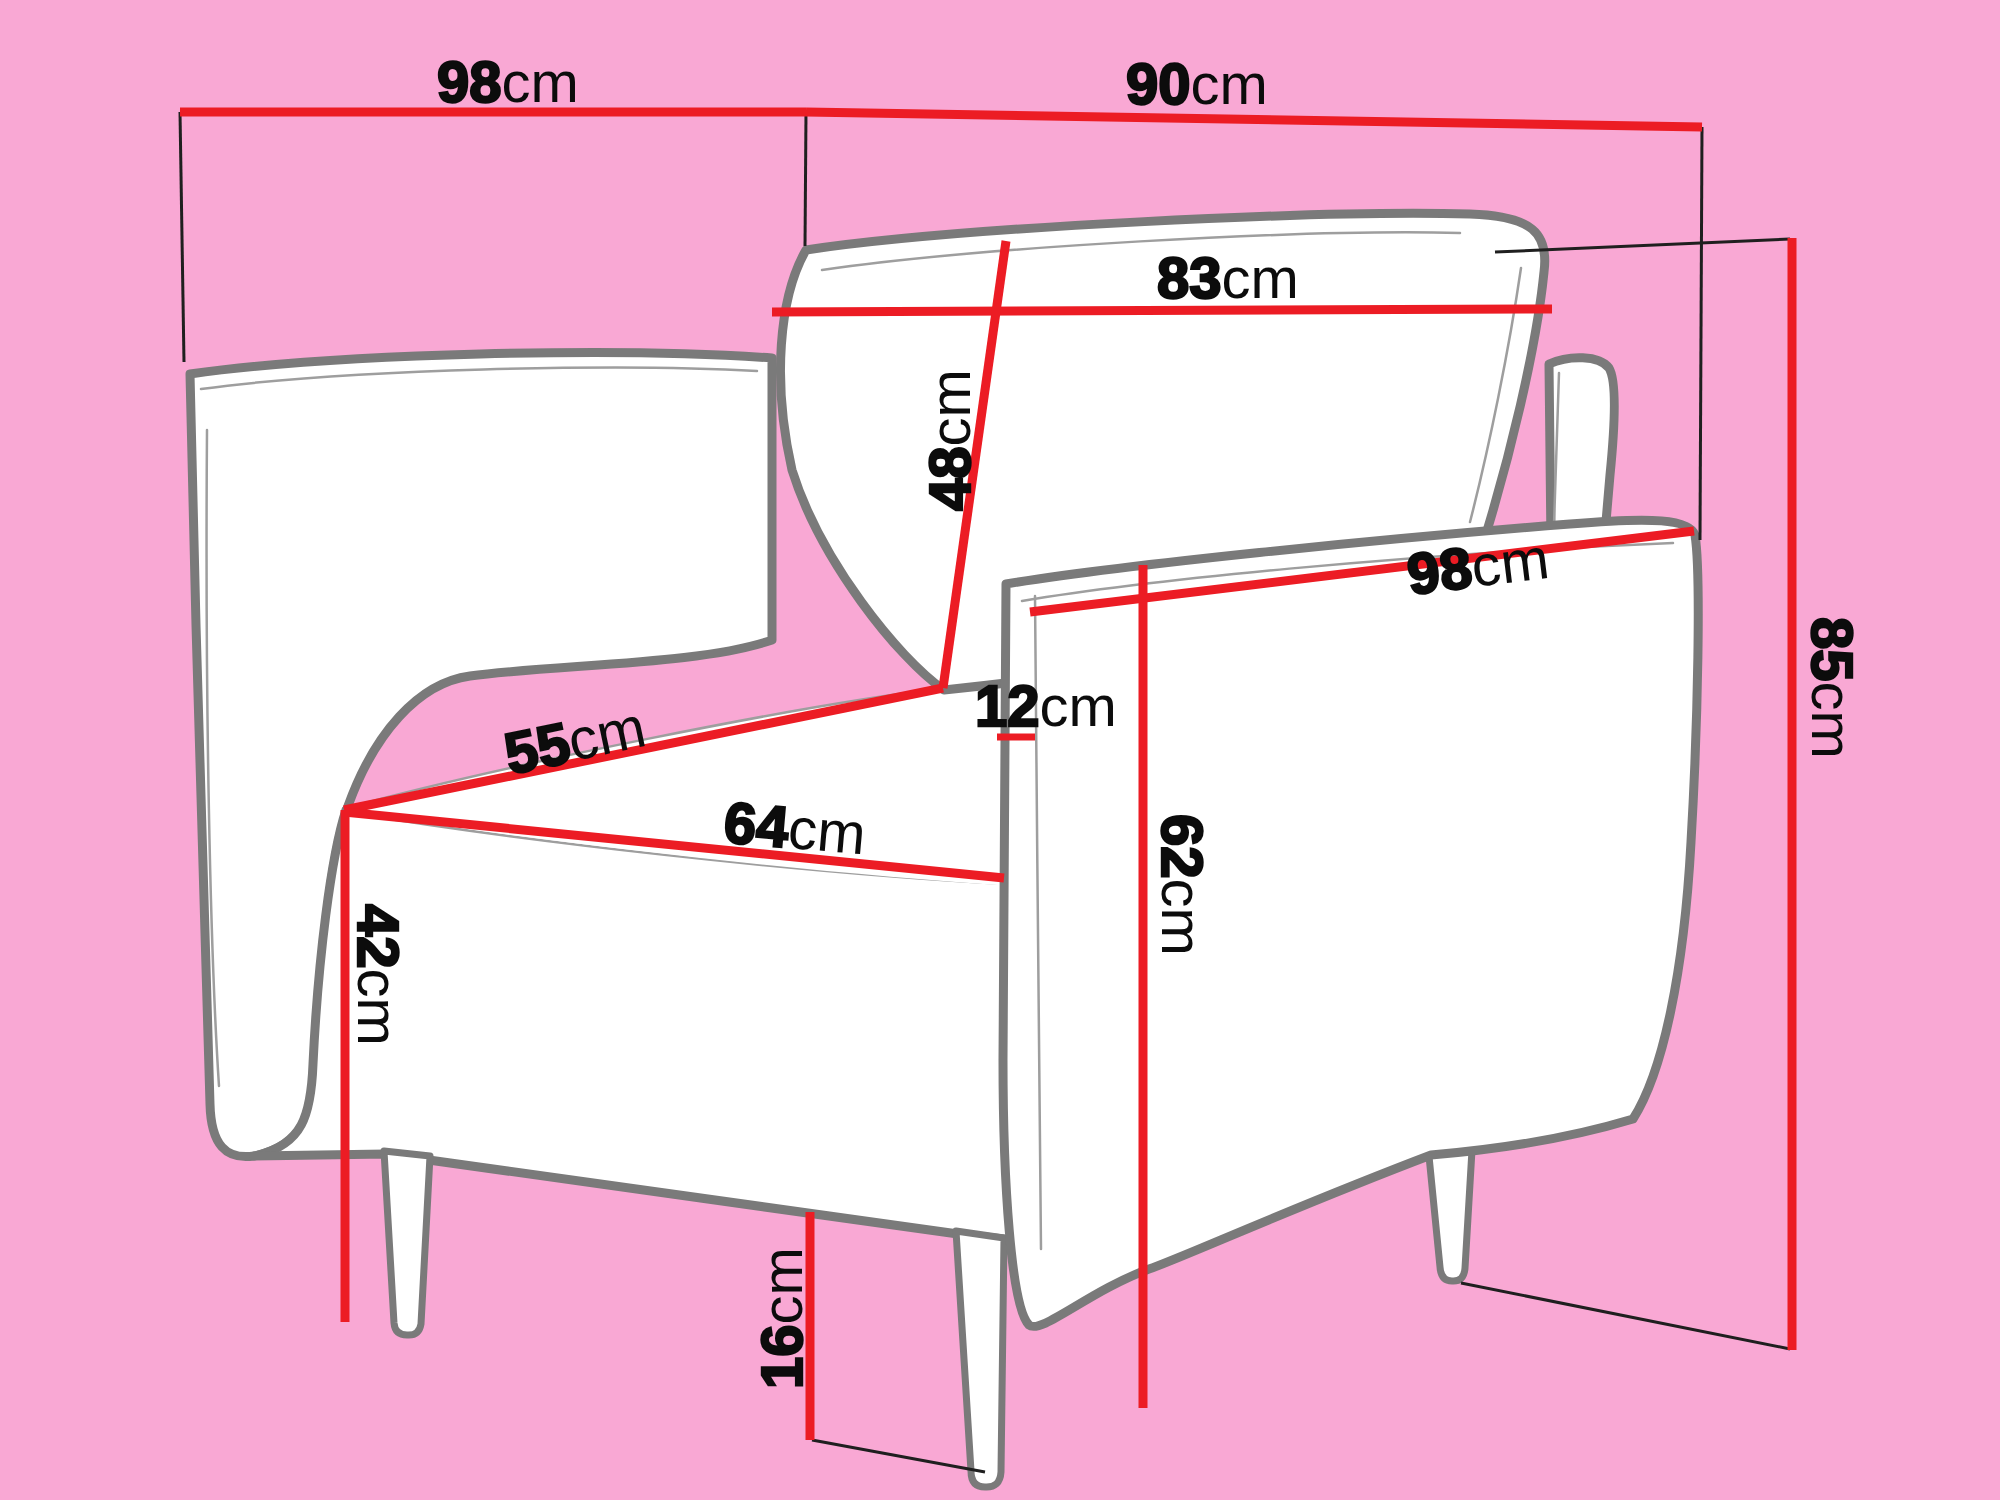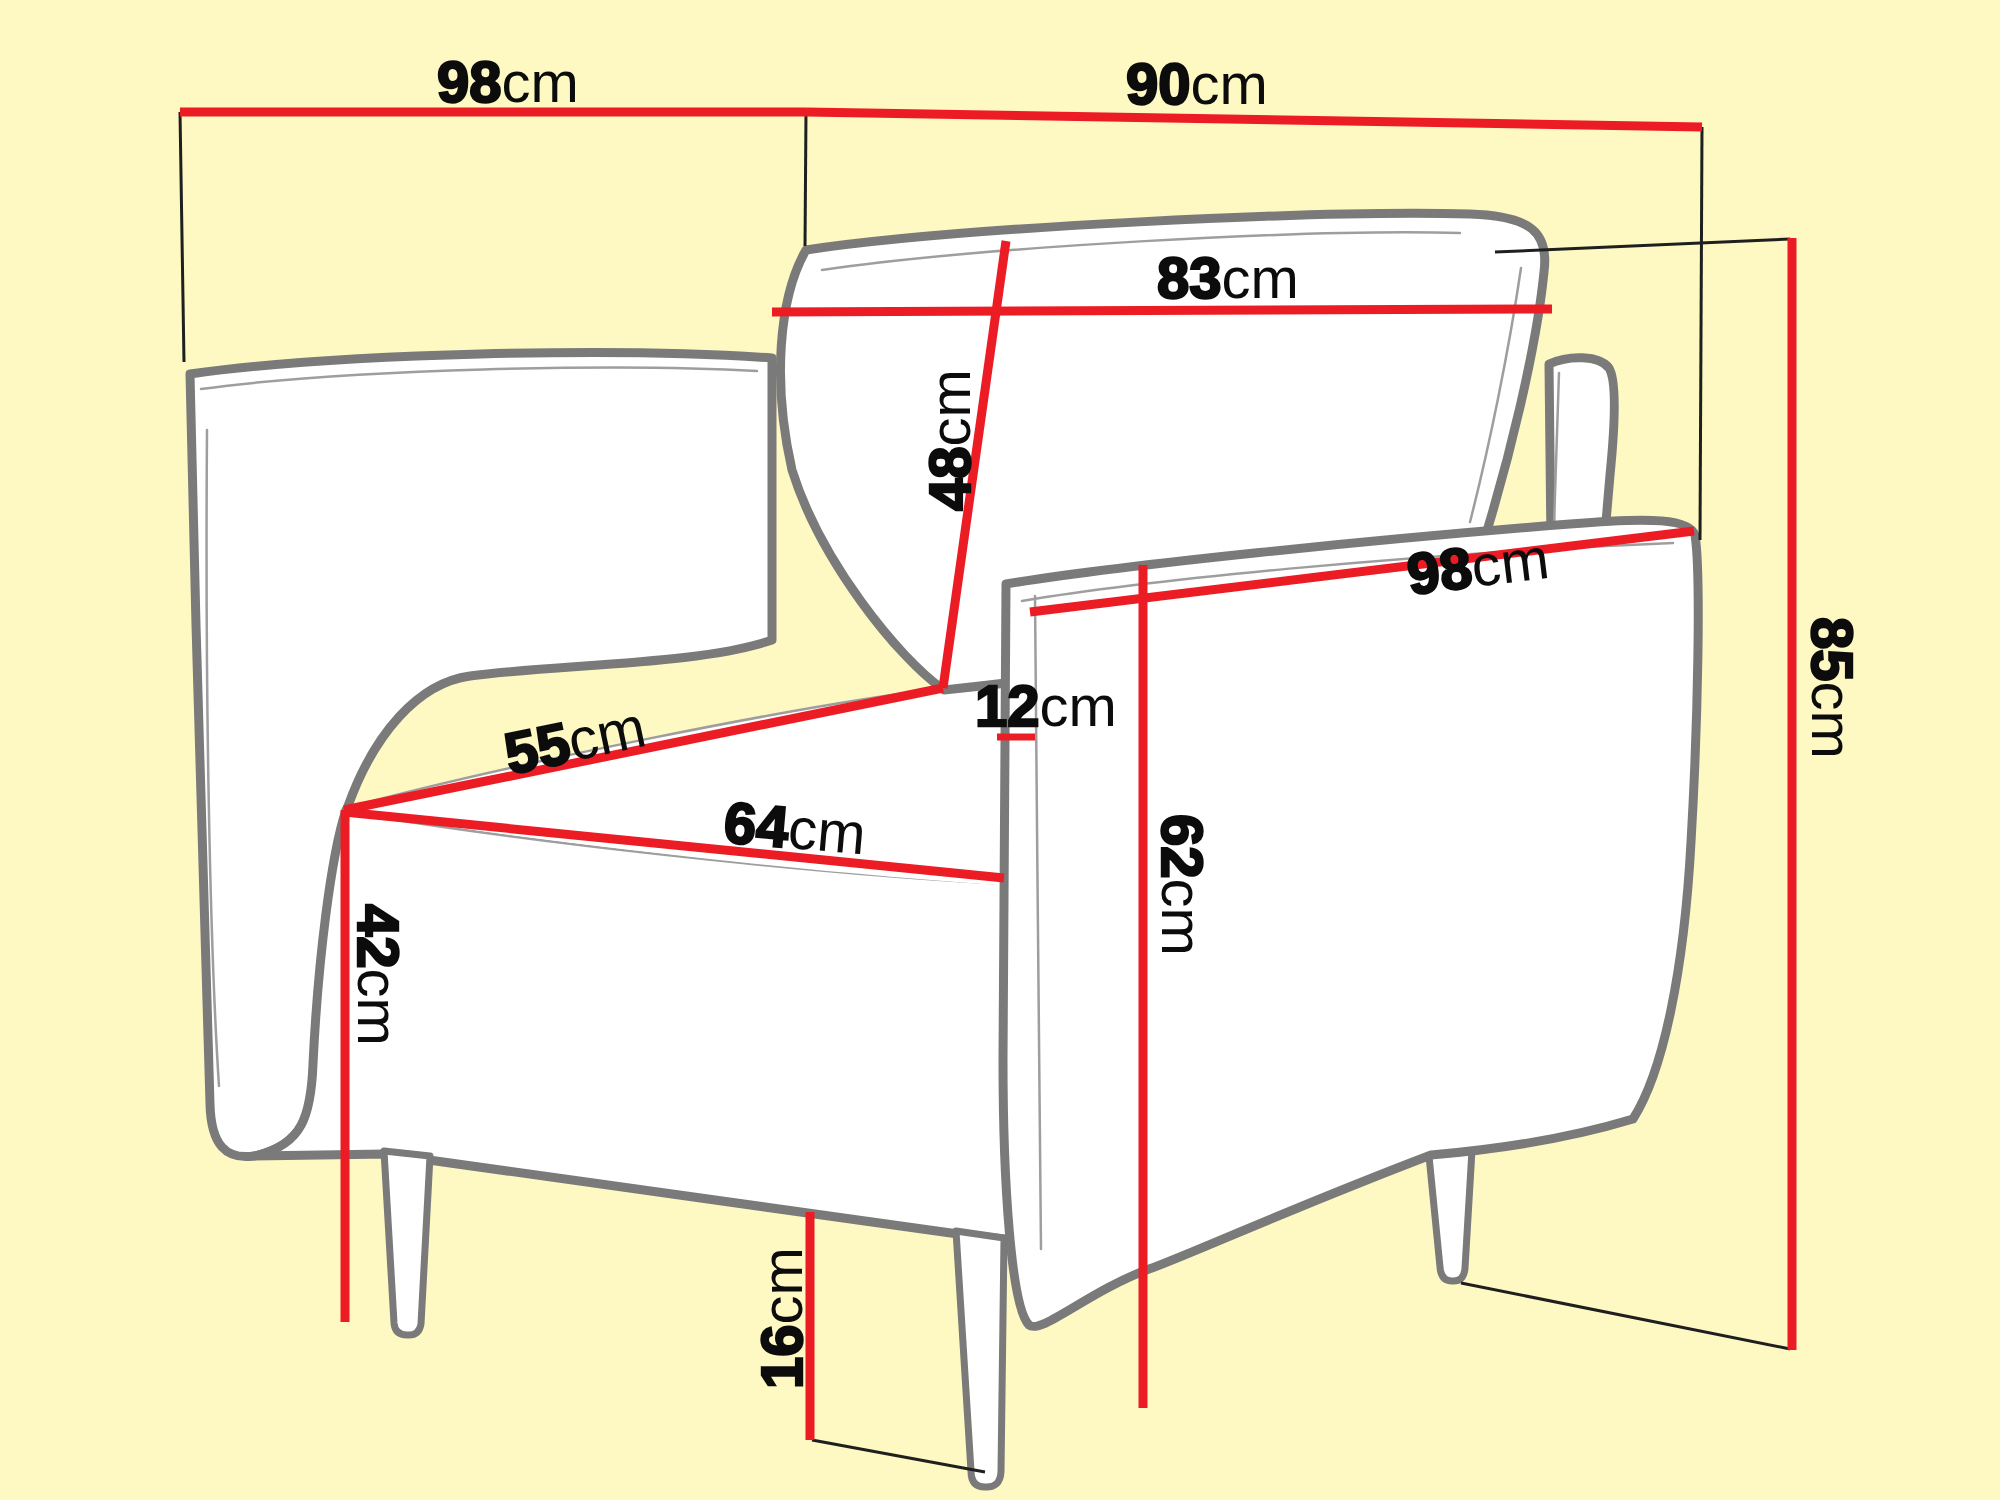--- a/index.html
+++ b/index.html
@@ -1,16 +1,16 @@
 <!DOCTYPE html>
 <html><head>
 <meta charset="utf-8">
 <style>
   html,body{margin:0;padding:0;background:#ffffff;}
-  .stage{position:relative;width:2000px;height:1500px;background:#fef9c3;overflow:hidden;
+  .stage{position:relative;width:2000px;height:1500px;background:#f9a8d4;overflow:hidden;
          font-family:"Liberation Sans", sans-serif;}
   svg{display:block}
   .art-thick{fill:none;stroke:#7a7a7a;stroke-width:9;stroke-linecap:round;stroke-linejoin:round;}
   .art-thick-fill{fill:#ffffff;stroke:#7a7a7a;stroke-width:9;stroke-linecap:round;stroke-linejoin:round;}
   .art-leg{fill:#ffffff;stroke:#7a7a7a;stroke-width:7;stroke-linecap:round;stroke-linejoin:round;}
   .art-thin{fill:none;stroke:#9e9e9e;stroke-width:2.5;stroke-linecap:round;}
   .dim-line{stroke-linecap:butt;}
   .helper-line{stroke-linecap:butt;}
   text.dim-label{font-family:"Liberation Sans", sans-serif;font-size:58px;}
   text.dim-label .num{font-weight:700;stroke-width:2.4;paint-order:stroke fill;}

